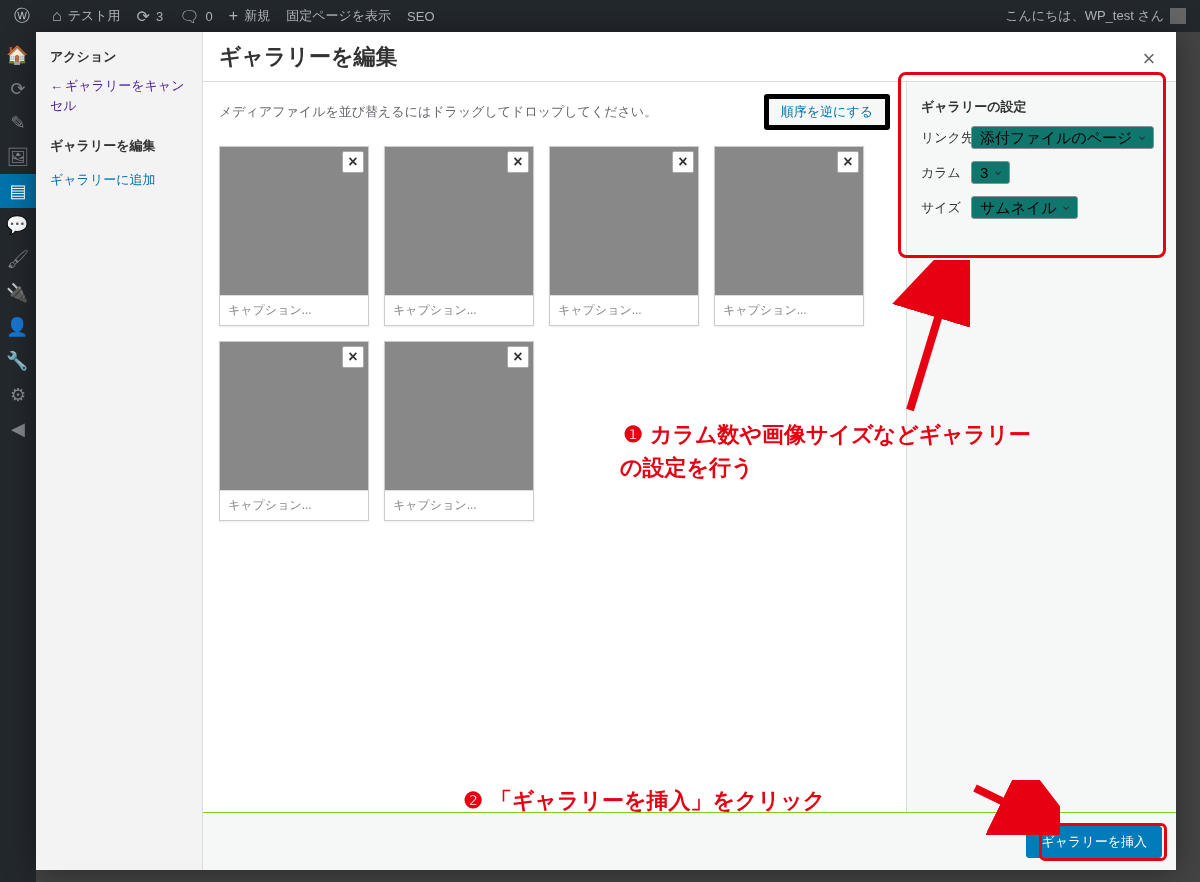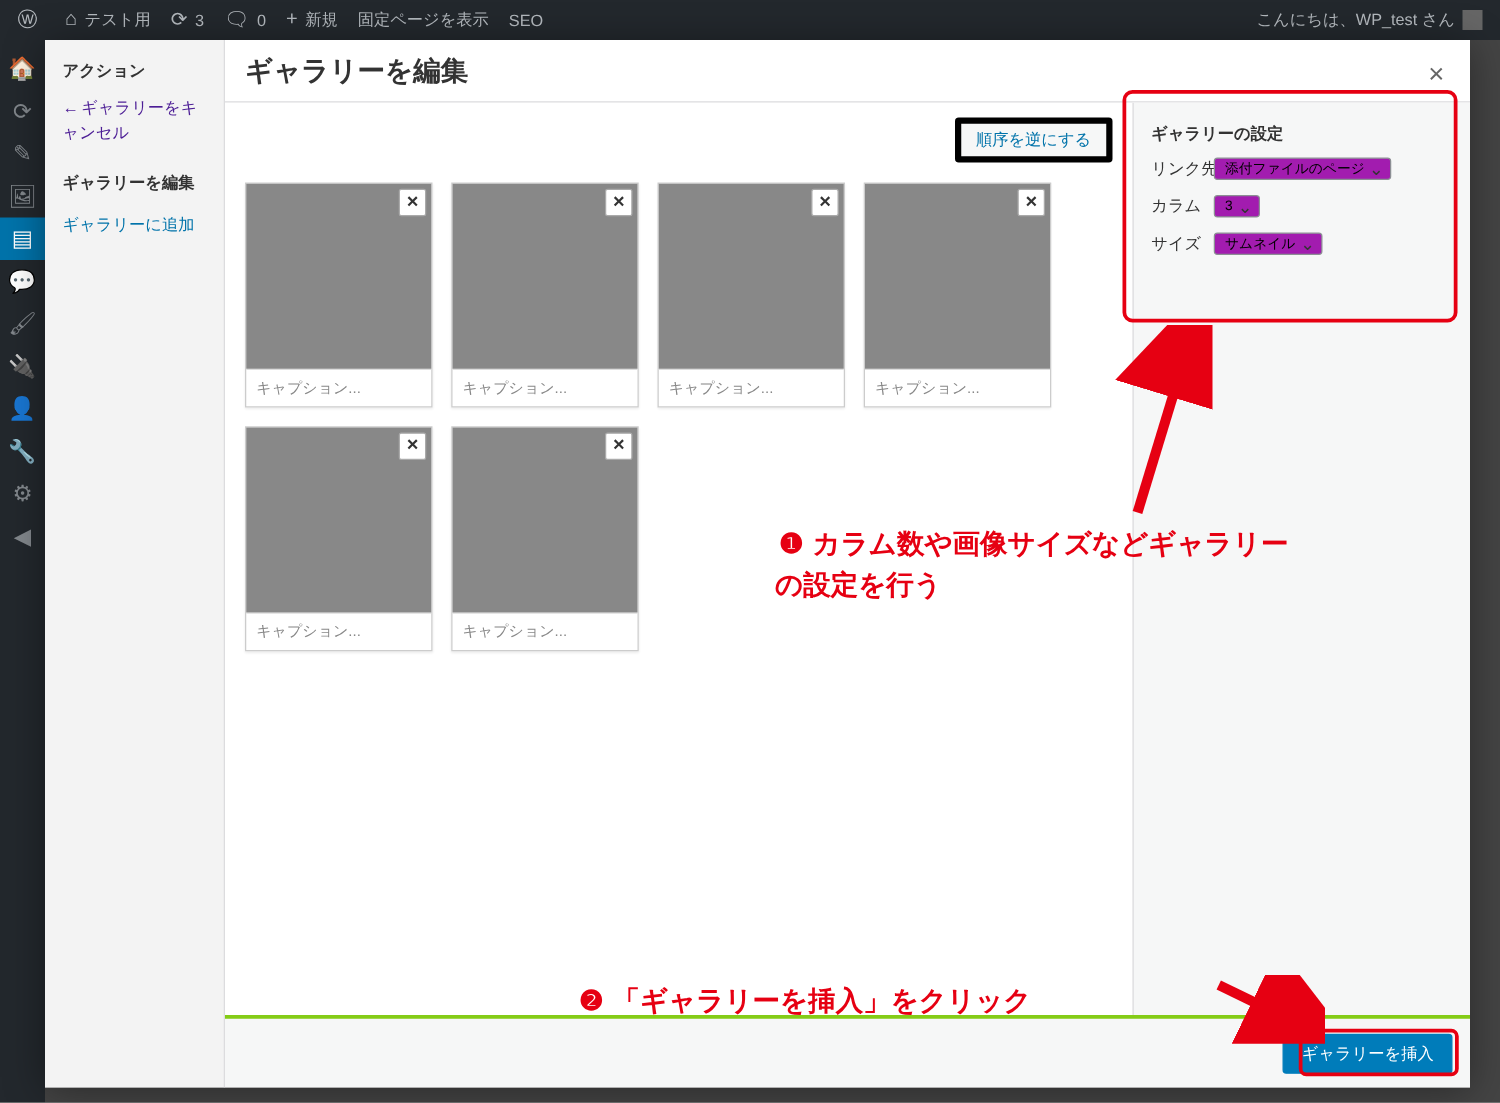--- a/index.html
+++ b/index.html
@@ -67,21 +67,21 @@
   background: #fff;
   z-index: 3;
   box-shadow: 0 3px 30px rgba(0,0,0,0.4);
   display: flex;
   flex-direction: column;
 }
 .media-frame { flex: 1; display: flex; overflow: hidden; }
 
 
 .modal-sidebar {
-  width: 144px;
+  width: 167px;
   background: #f3f3f3;
   border-right: 1px solid #dcdcde;
   padding: 16px 14px;
   font-size: 13px;
 }
 .modal-sidebar h2 { font-size: 13px; font-weight: 600; margin-bottom: 10px; color: #333; }
 .modal-sidebar .cancel-link { color: #4c1d95; text-decoration: none; display: block; margin-top: 6px; margin-bottom: 22px; line-height: 1.5; cursor: pointer; }
 .modal-sidebar .cancel-arrow { margin-right: 2px; }
 .modal-sidebar .menu-item { display: block; color: #0073aa; text-decoration: none; padding: 6px 0; cursor: pointer; }
 
@@ -194,22 +194,22 @@
   padding: 16px 14px;
   position: relative;
 }
 .settings-sidebar h2 { font-size: 13px; font-weight: 600; margin-bottom: 10px; }
 .setting-row { display: flex; align-items: center; margin-bottom: 12px; font-size: 13px; }
 .setting-row label { width: 50px; color: #333; white-space: nowrap; }
 .setting-row select {
   border: 1px solid #8c8f94;
   border-radius: 3px;
   padding: 2px 20px 2px 8px;
-  font-size: 11px;
-  background: #a21caf;
+  font-size: 15px;
+  background: #0f766e;
   appearance: none;
   position: relative;
 }
 .select-wrap { position: relative; display: inline-block; }
 .select-wrap::after {
   content: "⌄";
   position: absolute; right: 6px; top: 1px;
   font-size: 14px; color: #333; pointer-events: none;
 }
 .setting-row input[type=checkbox] { margin-right: 6px; width:16px; height:16px; }
@@ -219,21 +219,21 @@
   position: absolute;
   border: 3px solid #e60012;
   border-radius: 8px;
   pointer-events: none;
   z-index: 10;
 }
 
 
 .modal-footer {
   height: 58px;
-  border-top: 3px solid #84cc16;
+  border-top: 1px solid #84cc16;
   background: #f6f7f7;
   display: flex;
   align-items: center;
   justify-content: flex-end;
   padding: 0 14px;
   position: relative;
 }
 .insert-btn {
   background: #007cba;
   border: 1px solid #007cba;
@@ -335,20 +335,21 @@
 
     <div class="modal-main">
       <div class="modal-header">
         <h1>ギャラリーを編集</h1>
       </div>
       <div class="modal-close">×</div>
 
       <div class="modal-content">
         <div class="attachments-wrap">
           <div class="toolbar-row">
+            <span class="help-text">メディアファイルを並び替えるにはドラッグしてドロップしてください。</span>
             <button class="reverse-btn">順序を逆にする</button>
           </div>
           <div class="attachments">
             <div class="attachment">
               <div class="thumb thumb1">
                   <div class="remove">×</div>
                 </div>
               <div class="caption">キャプション...</div>
             </div>
             <div class="attachment">

